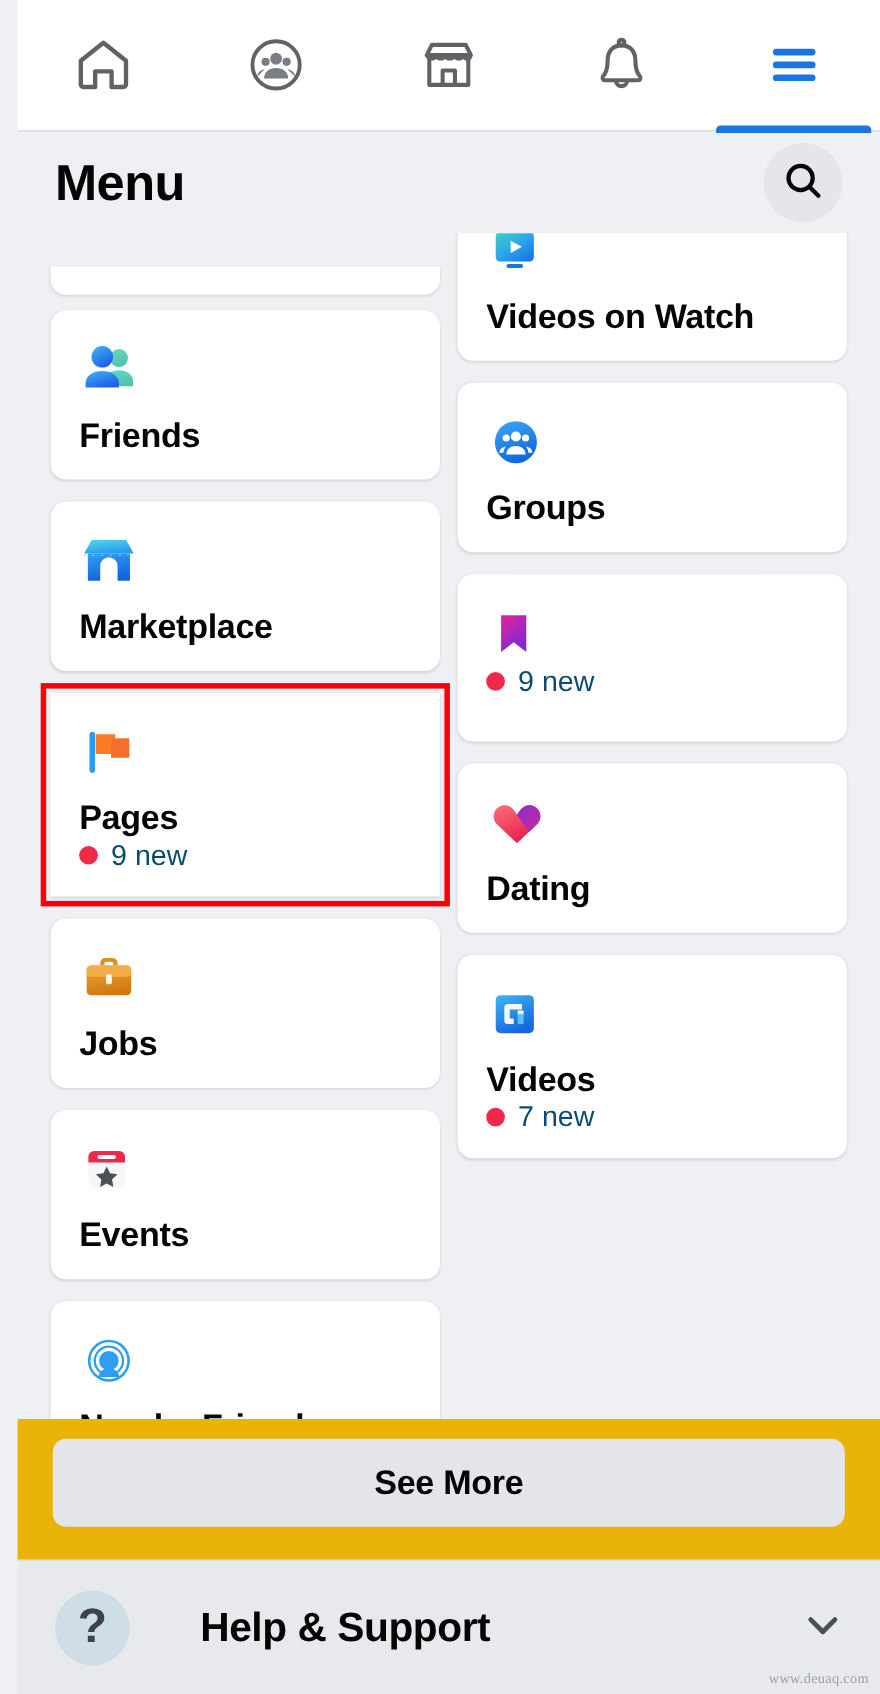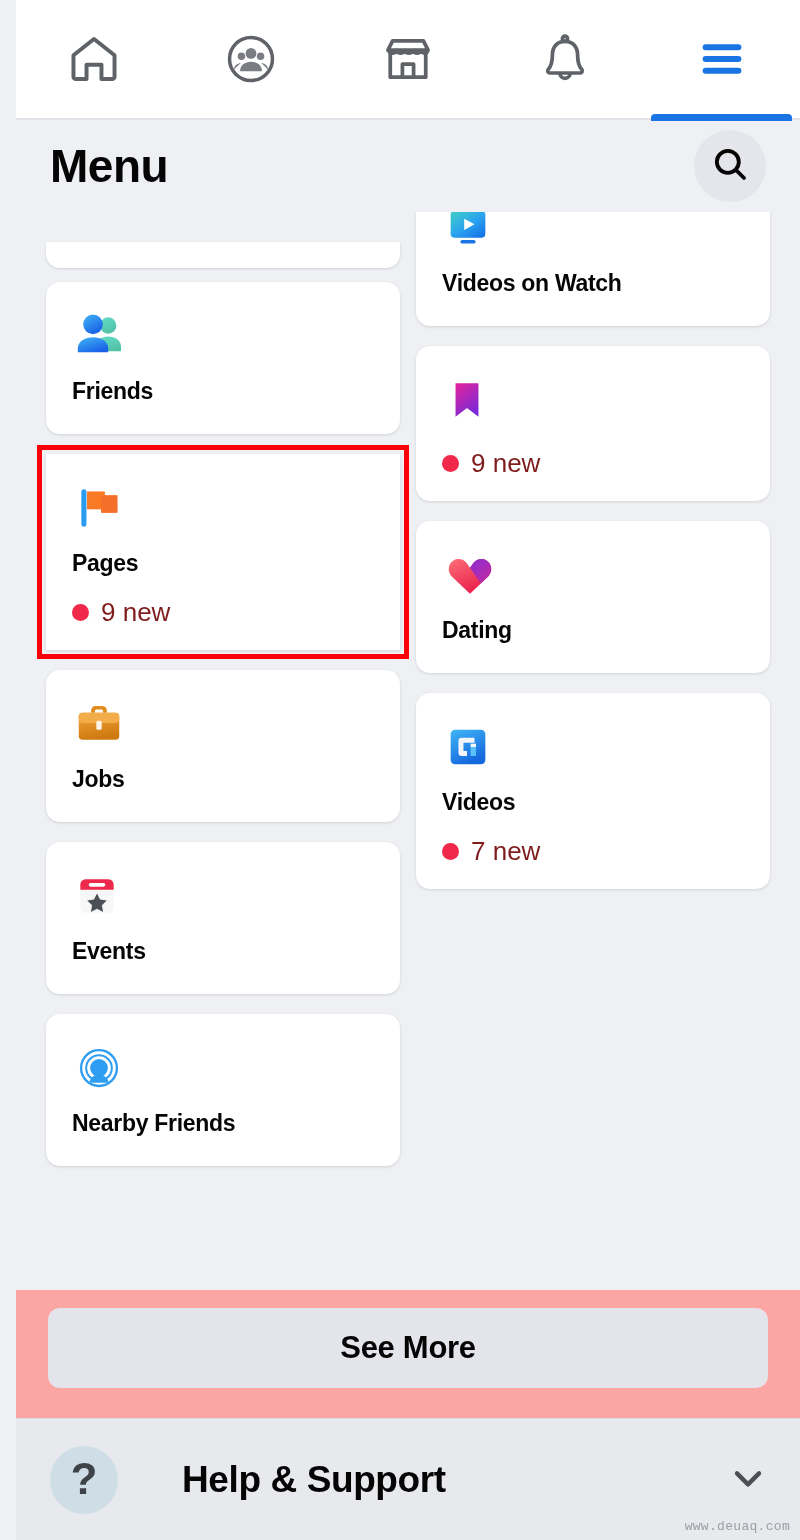--- a/index.html
+++ b/index.html
@@ -93,33 +93,33 @@
     padding: 26px 26px 22px 26px;
     min-height: 152px;
     display: flex;
     flex-direction: column;
     justify-content: flex-start;
     position: relative;
   }
   .card-icon { height: 56px; display: flex; align-items: center; }
   .card-label {
     margin-top: 14px;
-    font-size: 23px;
+    font-size: 31px;
     font-weight: bold;
     color: #050505;
     letter-spacing: -0.3px;
     white-space: nowrap;
   }
   .card-badge {
-    margin-top: 20px;
+    margin-top: 0;
     display: flex;
     align-items: center;
     gap: 12px;
     font-size: 26px;
-    color: #7f1d1d;
+    color: #0c4a6e;
   }
   .dot {
     width: 17px; height: 17px;
     border-radius: 50%;
     background: #f02849;
     flex: 0 0 auto;
   }
   
   .card-partial {
     background: #ffffff;
@@ -133,21 +133,21 @@
   .highlight {
     outline: 5px solid #fb0007;
     outline-offset: 4px;
     border-radius: 0;
   }
 
   
   .see-more-wrap {
     flex: 0 0 auto;
     padding: 18px 32px 30px 32px;
-    background: #fca5a5;
+    background: #eab308;
   }
   .see-more {
     width: 100%;
     height: 80px;
     background: #e3e5ea;
     border-radius: 12px;
     border: none;
     display: flex;
     align-items: center;
     justify-content: center;
@@ -193,21 +193,21 @@
     letter-spacing: -0.4px;
     flex: 1 1 auto;
     margin-left: 36px;
   }
   .watermark {
     position: absolute;
     right: 10px; bottom: 6px;
     font-size: 13px;
     color: #9aa0a6;
     letter-spacing: 0.3px;
-    font-family: Liberation Mono, monospace;
+    font-family: Liberation Serif, serif;
   }
 </style>
 </head>
 <body>
 
 <div class="screen">
 
   <div class="tabbar">
 
     <div class="tab">
@@ -299,20 +299,41 @@
               </defs>
               <circle cx="31" cy="15" r="7" fill="url(#gFrG)"></circle>
               <path d="M20 37v-4c0-5 5-8.5 11-8.5S42 28 42 33v4z" fill="url(#gFrG)"></path>
               <circle cx="18" cy="14" r="8.4" fill="url(#gFrB)"></circle>
               <path d="M5 38v-3.6C5 28.6 11 25 18 25s13 3.6 13 9.4V38z" fill="url(#gFrB)"></path>
             </svg>
           </div>
           <div class="card-label">Friends</div>
         </div>
 
+        <div class="card">
+          <div class="card-icon">
+            <svg width="54" height="54" viewBox="0 0 48 48">
+              <defs>
+                <linearGradient id="gMkT" x1="0" y1="0" x2="0.4" y2="1">
+                  <stop offset="0" stop-color="#4fd9e8"></stop>
+                    <stop offset="1" stop-color="#2b9bf0"></stop>
+                </linearGradient>
+                <linearGradient id="gMkB" x1="0" y1="0" x2="0.3" y2="1">
+                  <stop offset="0" stop-color="#2f9ef2"></stop>
+                    <stop offset="1" stop-color="#1565e0"></stop>
+                </linearGradient>
+              </defs>
+              <path d="M4 18 10 7h28l6 11z" fill="url(#gMkT)"></path>
+              <path d="M7 18h34v22H31V28a7 7 0 0 0-14 0v12H7z" fill="url(#gMkB)"></path>
+              <path d="M4.5 18.2c1.7 3 5.1 3 6.8 0 1.7 3 5.1 3 6.8 0 1.7 3 5.1 3 6.8 0 1.7 3 5.1 3 6.8 0 1.7 3 5.1 3 6.8 0 1.2 2.1 3.3 2.7 5 1.9" fill="none" stroke="#ffffff" stroke-width="0"></path>
+              <path d="M4 18c1.8 3.2 5.4 3.2 7.2 0 1.8 3.2 5.4 3.2 7.2 0 1.8 3.2 5.4 3.2 7.2 0 1.8 3.2 5.4 3.2 7.2 0 1.8 3.2 5.4 3.2 7.2 0v2H4z" fill="#6fd2ee" opacity="0.65"></path>
+            </svg>
+          </div>
+          <div class="card-label">Marketplace</div>
+        </div>
 
         <div class="card highlight">
           <div class="card-icon">
             <svg width="56" height="56" viewBox="0 0 48 48">
               <defs>
                 <linearGradient id="gFlag" x1="0" y1="0" x2="0.4" y2="1">
                   <stop offset="0" stop-color="#f97a25"></stop>
                     <stop offset="1" stop-color="#f05a1a"></stop>
                 </linearGradient>
               </defs>
@@ -386,20 +407,40 @@
                 </linearGradient>
               </defs>
               <rect x="8" y="8" width="32" height="25" rx="3.8" fill="url(#gVid)"></rect>
               <path d="M20.5 15.5 30 20.6l-9.5 5.2z" fill="#ffffff"></path>
               <rect x="17" y="35" width="14" height="3.4" rx="1.7" fill="#1b74e4"></rect>
             </svg>
           </div>
           <div class="card-label">Videos on Watch</div>
         </div>
 
+        <div class="card">
+          <div class="card-icon">
+            <svg width="54" height="54" viewBox="0 0 48 48">
+              <defs>
+                <linearGradient id="gGrp" x1="0" y1="0" x2="0.4" y2="1">
+                  <stop offset="0" stop-color="#3fa9f5"></stop>
+                    <stop offset="1" stop-color="#1068df"></stop>
+                </linearGradient>
+              </defs>
+              <circle cx="24" cy="24" r="17" fill="url(#gGrp)"></circle>
+              <circle cx="24" cy="19.4" r="4.1" fill="#ffffff"></circle>
+              <circle cx="16.2" cy="20.6" r="2.9" fill="#ffffff"></circle>
+              <circle cx="31.8" cy="20.6" r="2.9" fill="#ffffff"></circle>
+              <path d="M16.2 34c0-4.4 3.4-7 7.8-7s7.8 2.6 7.8 7z" fill="#ffffff"></path>
+              <path d="M10.6 32.6c.3-3 2.4-4.9 5.3-5.2-1.2 1.4-1.9 3.2-2 5.2z" fill="#ffffff"></path>
+              <path d="M37.4 32.6c-.3-3-2.4-4.9-5.3-5.2 1.2 1.4 1.9 3.2 2 5.2z" fill="#ffffff"></path>
+            </svg>
+          </div>
+          <div class="card-label">Groups</div>
+        </div>
 
         <div class="card">
           <div class="card-icon">
             <svg width="50" height="50" viewBox="0 0 48 48">
               <defs>
                 <linearGradient id="gSav" x1="0.1" y1="0" x2="0.6" y2="1">
                   <stop offset="0" stop-color="#e0239d"></stop>
                     <stop offset="1" stop-color="#7a2bd8"></stop>
                 </linearGradient>
               </defs>

